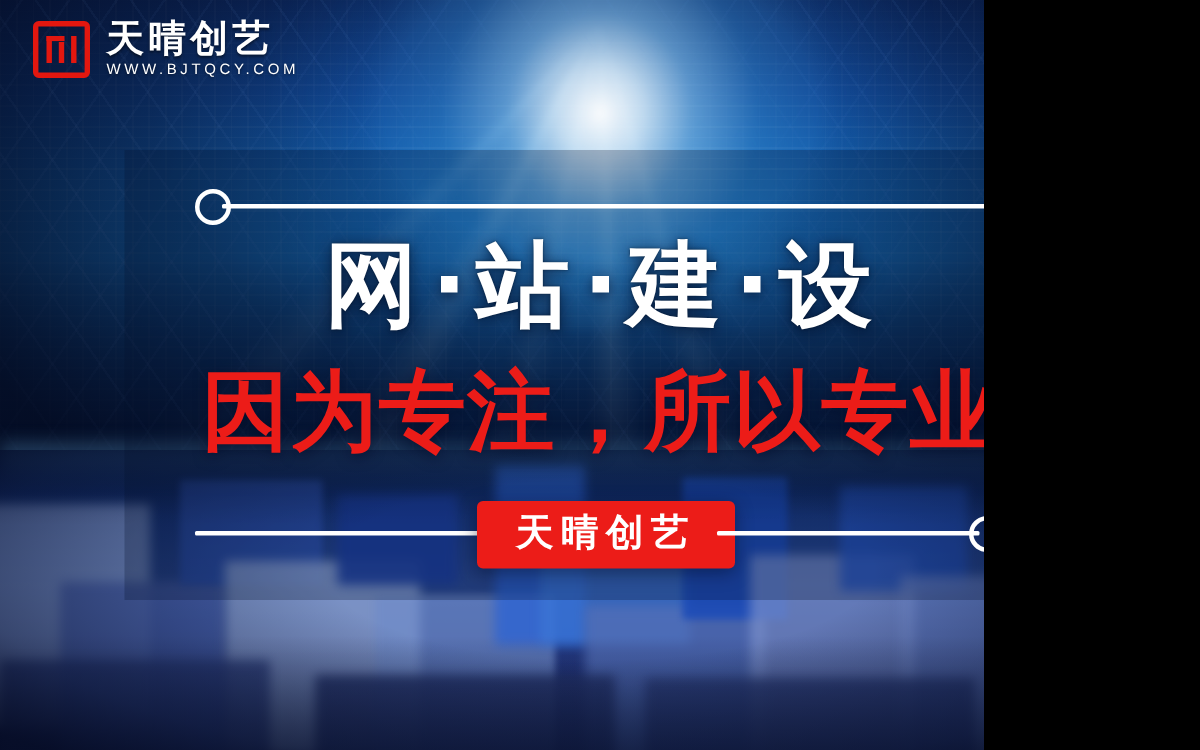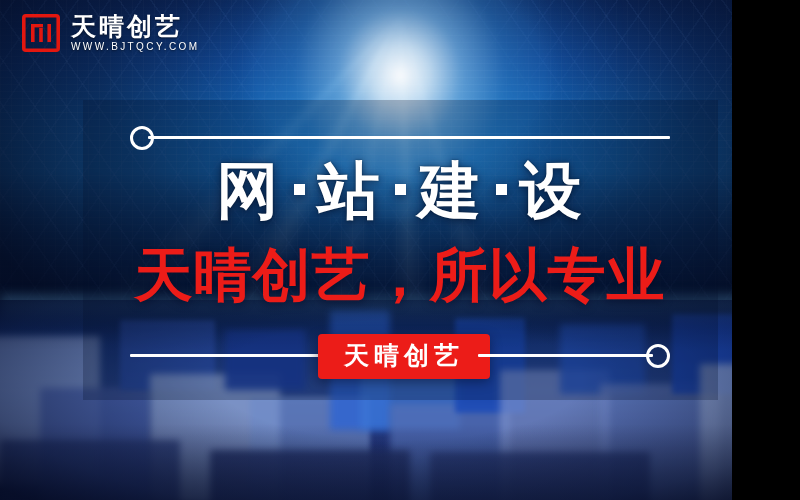--- a/index.html
+++ b/index.html
@@ -1,20 +1,20 @@
 <!DOCTYPE html>
 <html><head>
 <meta charset="utf-8">
 <style>
   html,body{margin:0;padding:0;background:#000;}
   *{box-sizing:border-box;}
 
   .banner{
     position:relative;
-    width:732px;height:500px;
+    width:656px;height:500px;
     overflow:hidden;
     font-family:"Liberation Sans","DejaVu Sans",sans-serif;
     background:#0a1630;
   }
 
   
   .bg{position:absolute;inset:0;overflow:hidden;}
 
   
   .bg-sky{
@@ -239,20 +239,20 @@
   <div class="headline">
     <span class="hl-ch">网</span>
     <span class="hl-sep"></span>
     <span class="hl-ch">站</span>
     <span class="hl-sep"></span>
     <span class="hl-ch">建</span>
     <span class="hl-sep"></span>
     <span class="hl-ch">设</span>
   </div>
 
-  <div class="subline">天晴创艺，所以专业</div>
+  <div class="subline">因为专注，所以专业</div>
 
   <div class="rule rule-bot-left"></div>
   <div class="badge">天晴创艺</div>
   <div class="rule rule-bot-right"></div>
   <div class="ring ring-bot"></div>
 
 </div>
 
 </body></html>

